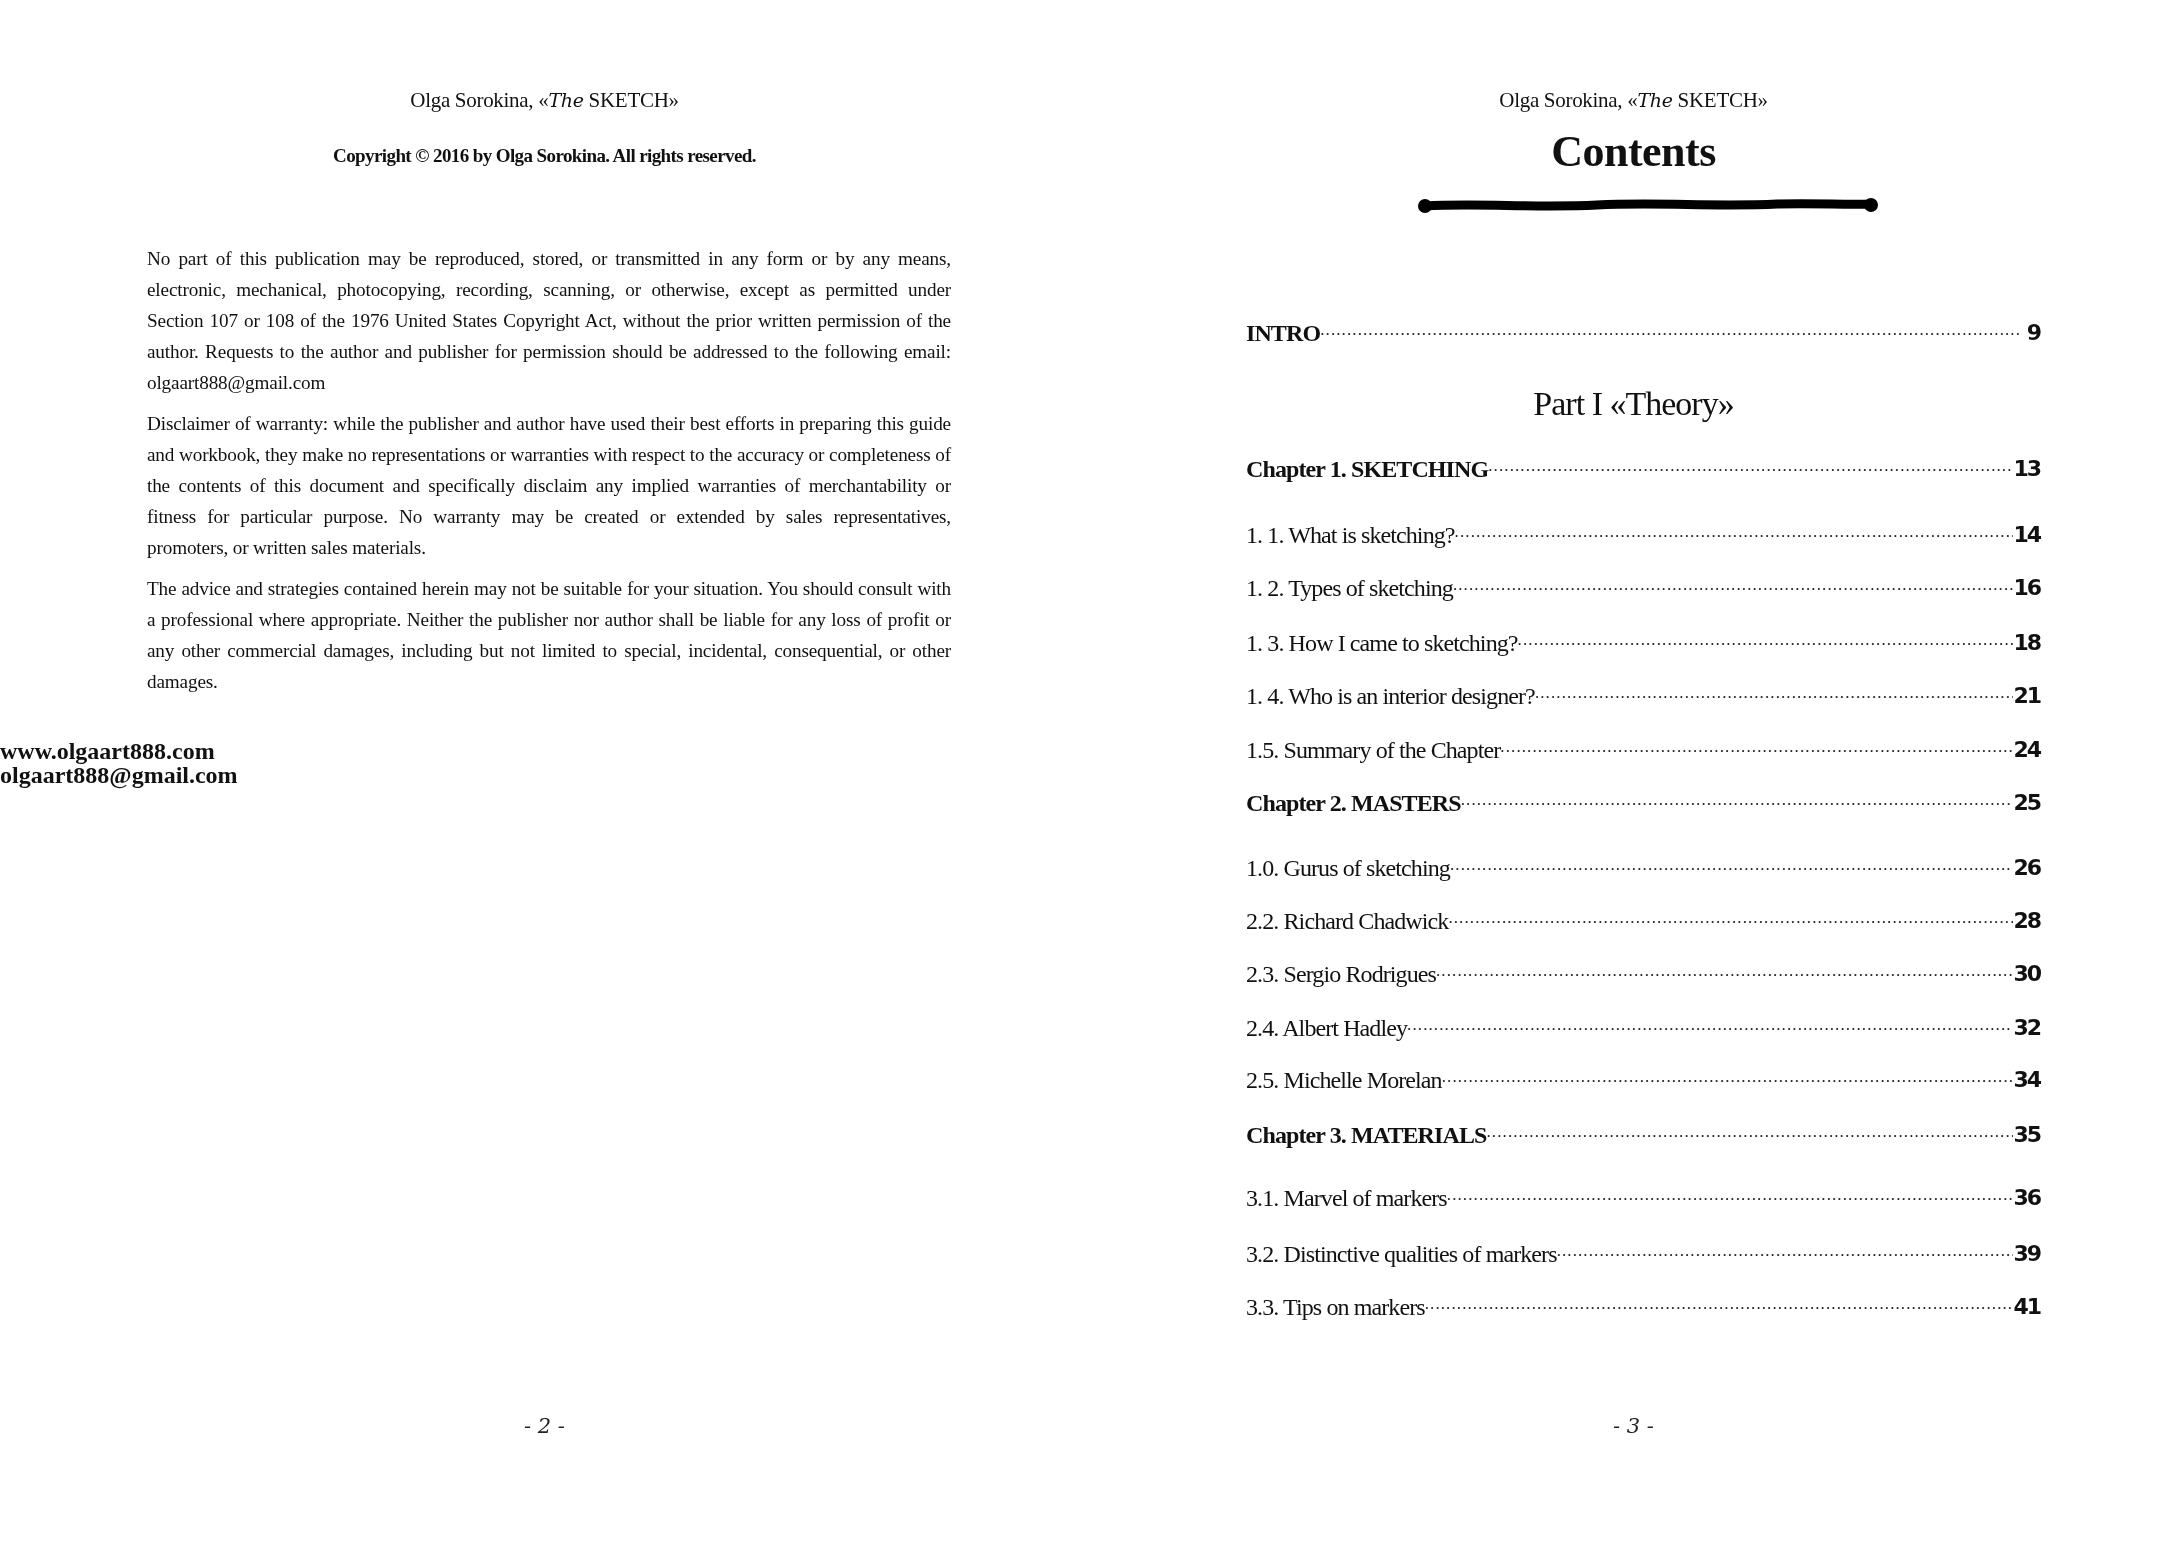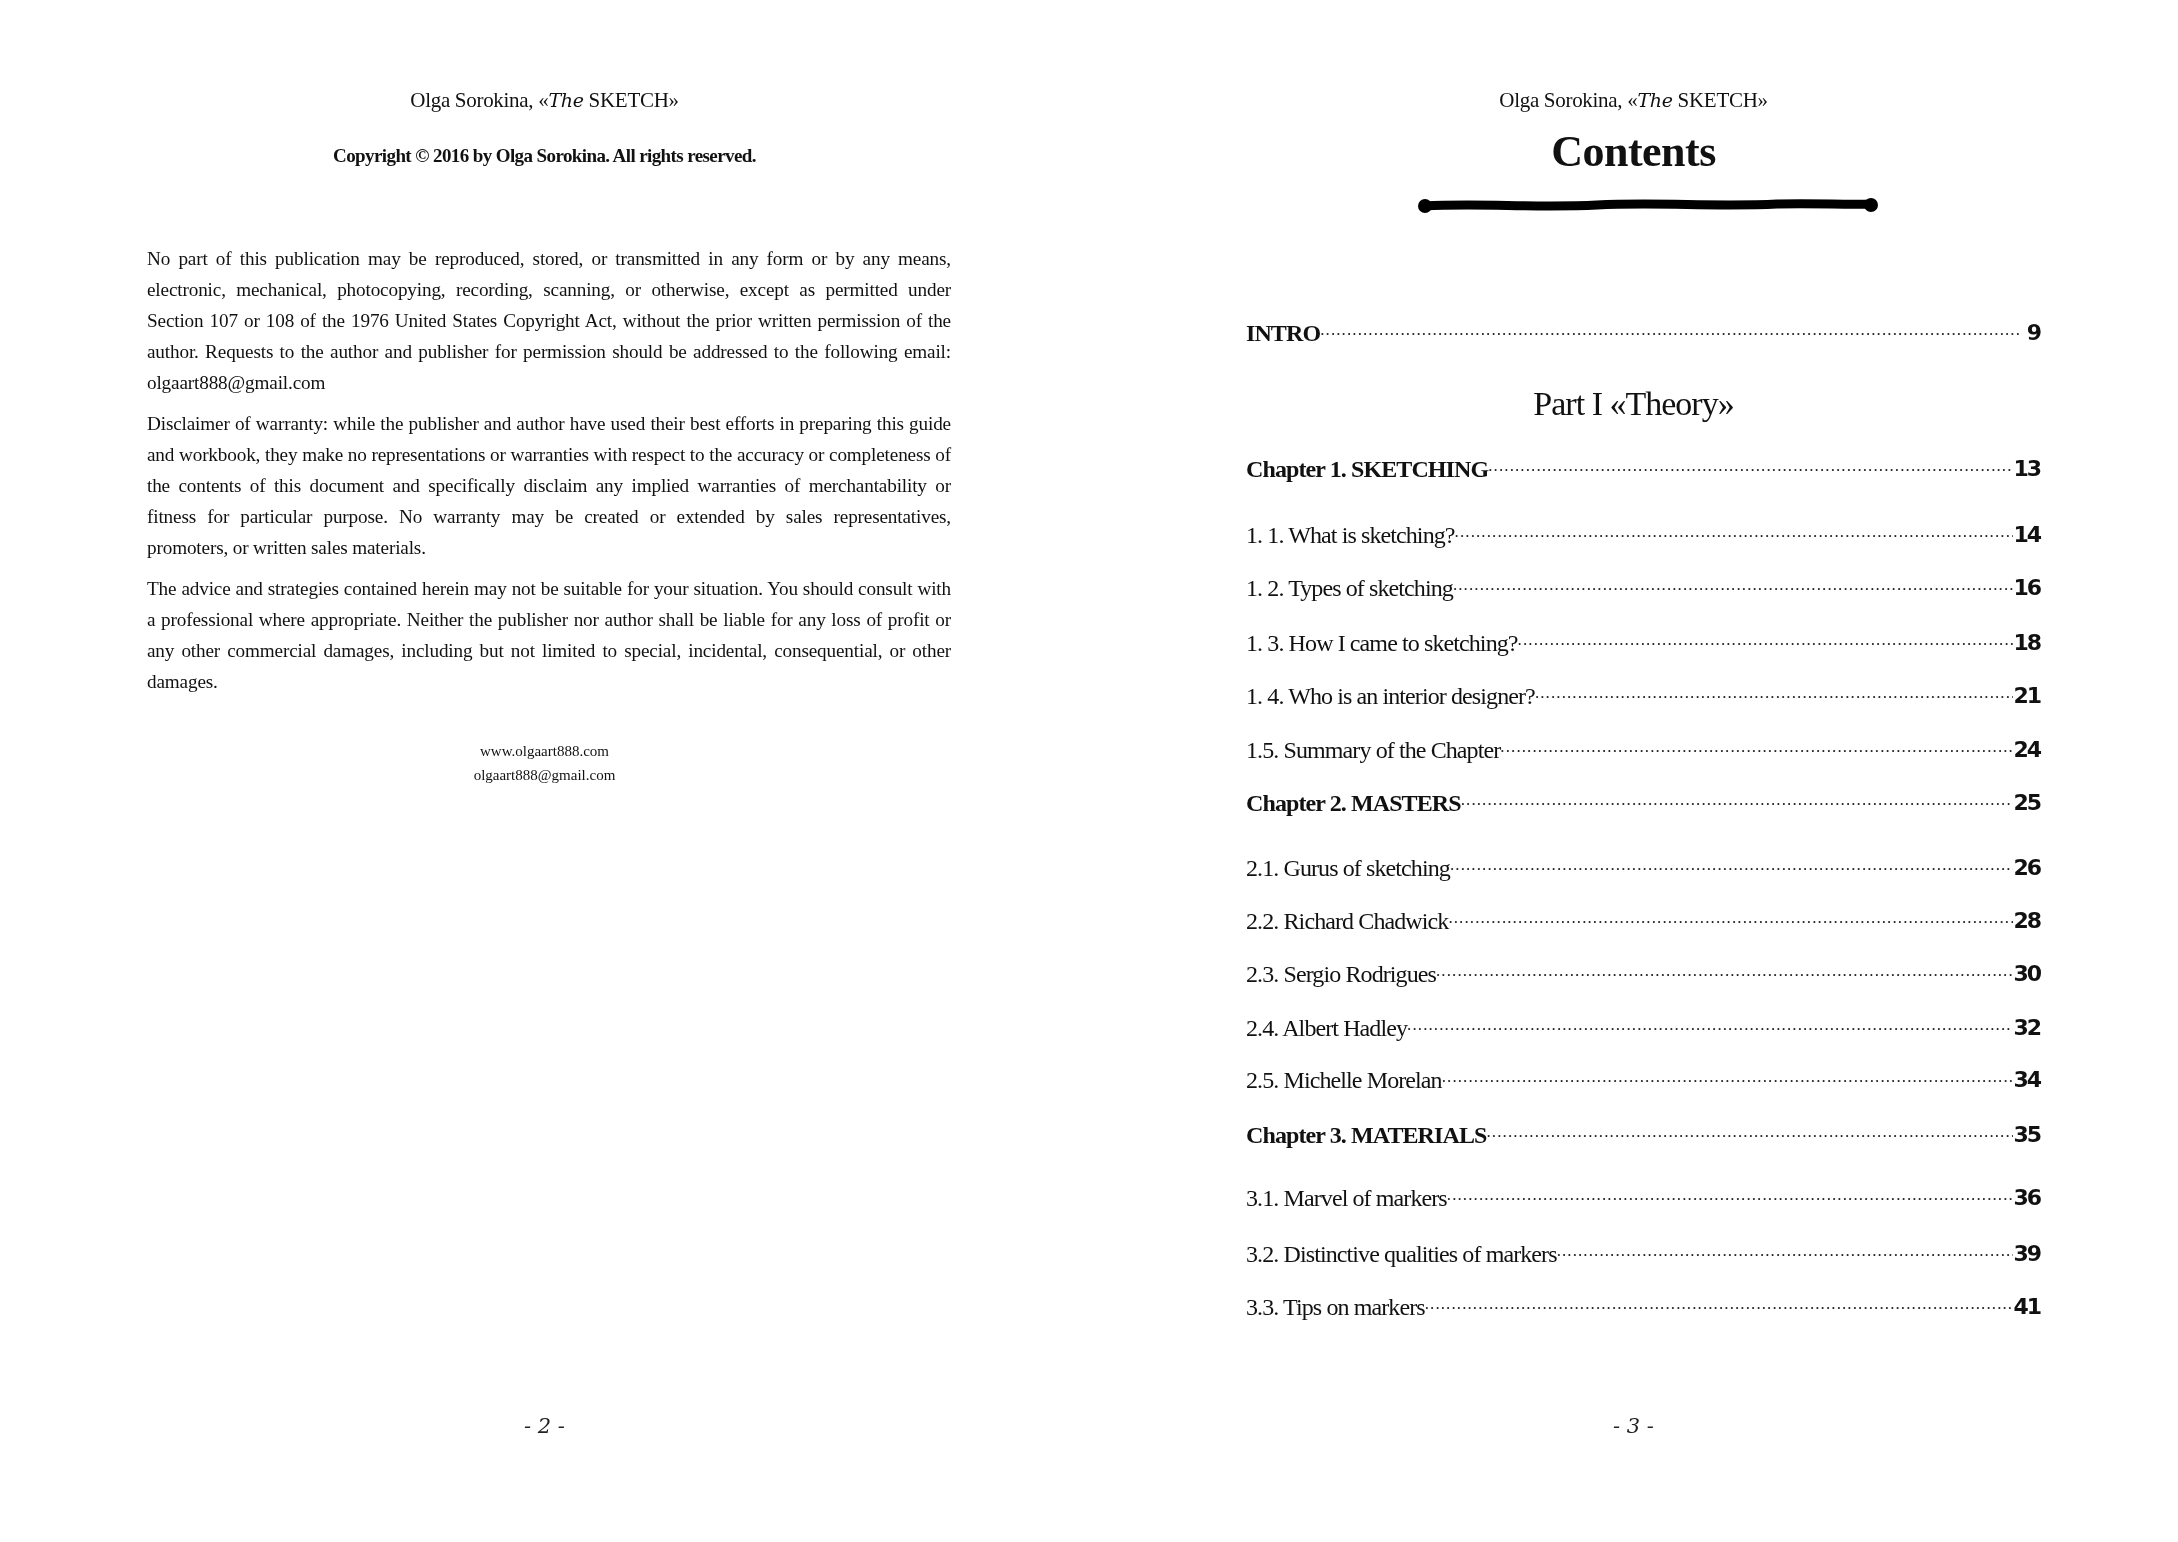--- a/index.html
+++ b/index.html
@@ -15,22 +15,22 @@
 
   .copyright-title { position:absolute; top:145px; left:0; width:1089px; text-align:center;
                      font-weight:bold; font-size:19px; letter-spacing:-0.6px; }
 
   .para { position:absolute; left:147px; width:804px; font-size:19.2px; line-height:31px;
           text-align:justify; letter-spacing:-0.15px; margin:0; }
   .para-1 { top:243px; }
   .para-2 { top:408px; }
   .para-3 { top:573px; }
 
-  .contact { position:absolute; top:740px; left:0; width:1089px; text-align:center;
-             font-size:15px; line-height:23.5px; }
+  .contact { position:absolute; top:740px; left:0; width:1089px; 
+             font-size:24px; line-height:23.5px;font-weight:bold; }
 
   .folio { position:absolute; top:1414px; left:0; width:100%; text-align:center;
            font-size:21px; font-style:italic; font-family:"DejaVu Serif", serif; color:#222; }
 
   .contents-title { position:absolute; top:126px; left:0; width:1089px; text-align:center;
                     font-weight:bold; font-size:44px; letter-spacing:-0.5px; }
   .brush { position:absolute; top:196px; left:328px; width:462px; height:20px; }
 
   .toc { position:absolute; left:157px; width:794px; }
   .toc-row { position:absolute; left:0; width:794px; height:34px; display:flex; align-items:flex-start;
@@ -115,21 +115,21 @@
       <span class="label">1.5. Summary of the Chapter</span>
         <span class="leader"></span>
         <span class="pg">24</span>
     </div>
     <div class="toc-row bold" style="top:790px">
       <span class="label">Chapter 2. MASTERS</span>
         <span class="leader"></span>
         <span class="pg">25</span>
     </div>
     <div class="toc-row" style="top:855px">
-      <span class="label">2.1. Gurus of sketching</span>
+      <span class="label">1.0. Gurus of sketching</span>
         <span class="leader"></span>
         <span class="pg">26</span>
     </div>
     <div class="toc-row" style="top:908px">
       <span class="label">2.2. Richard Chadwick</span>
         <span class="leader"></span>
         <span class="pg">28</span>
     </div>
     <div class="toc-row" style="top:961px">
       <span class="label">2.3. Sergio Rodrigues</span>

